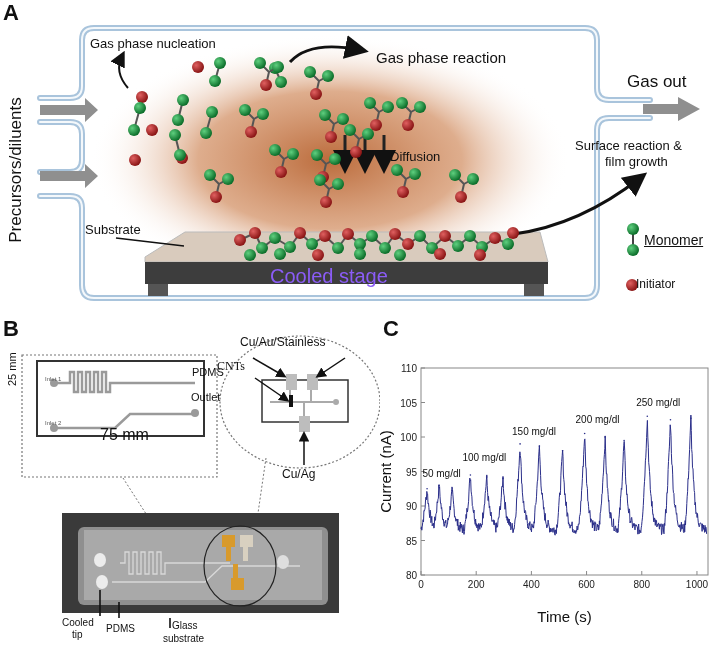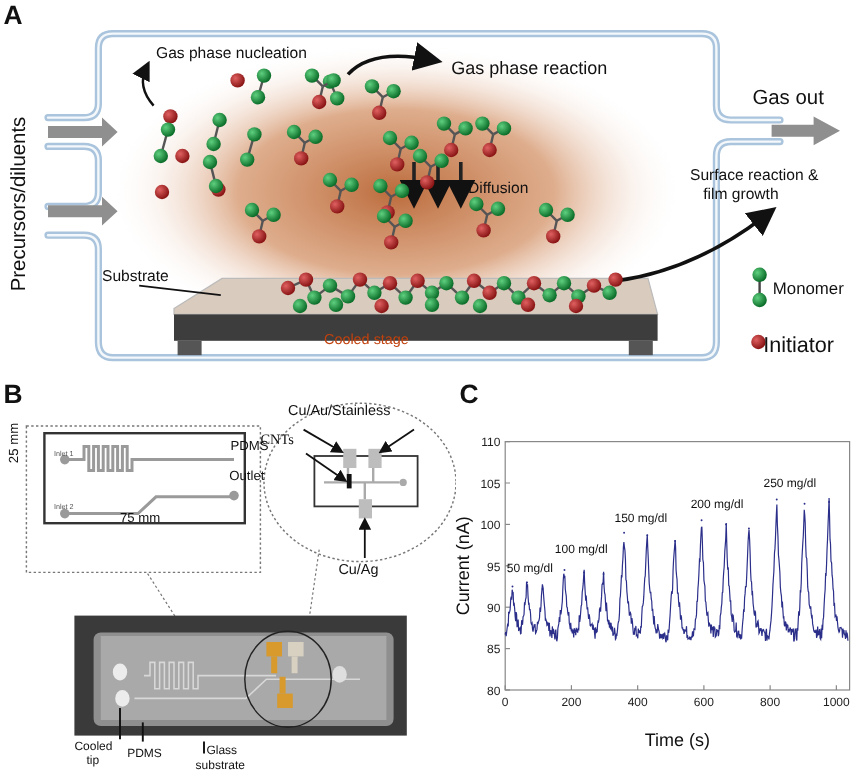--- a/index.html
+++ b/index.html
@@ -278,33 +278,33 @@
     <line x1="633" y1="230" x2="633" y2="250" stroke="#444" stroke-width="2"></line>
     <circle cx="633" cy="229" r="6" fill="url(#gball)"></circle>
     <circle cx="633" cy="250" r="6" fill="url(#gball)"></circle>
   </g>
   <circle cx="632" cy="285" r="6" fill="url(#rball)"></circle>
 </svg>
 
 <div class="lbl" style="left:2px;top:90px;width:22px;height:160px;">
   <div style="position:absolute;left:-66px;top:70px;transform:rotate(-90deg);font-size:17px;width:160px;text-align:center;">Precursors/diluents</div>
 </div>
-<div class="lbl" style="left:90px;top:36px;font-size:13px;margin-left:40px;">Gas phase nucleation</div>
+<div class="lbl" style="left:90px;top:36px;font-size:13px;">Gas phase nucleation</div>
 <div class="lbl" style="left:376px;top:49px;font-size:15px;">Gas phase reaction</div>
 <div class="lbl" style="left:390px;top:149px;font-size:13px;">Diffusion</div>
 <div class="lbl" style="left:627px;top:72px;font-size:17px;">Gas out</div>
 <div class="lbl" style="left:575px;top:138px;font-size:13px;text-align:right;">Surface reaction &amp;</div>
-<div class="lbl" style="left:586px;top:154px;font-size:13px;text-align:center;">film growth</div>
+<div class="lbl" style="left:605px;top:154px;font-size:13px;text-align:center;">film growth</div>
 <div class="lbl" style="left:85px;top:222px;font-size:13px;">Substrate</div>
 <svg class="abs" style="left:110px;top:236px;" width="80" height="14">
     <line x1="6" y1="2" x2="74" y2="10" stroke="#111" stroke-width="1.5"></line>
   </svg>
-<div class="lbl" style="left:270px;top:276px;font-size:12px;color:#c2410c;">Cooled stage</div>
-<div class="lbl" style="left:644px;top:232px;font-size:14px;">Monomer</div>
-<div class="lbl" style="left:636px;top:277px;font-size:18px;">Initiator</div>
+<div class="lbl" style="left:270px;top:265px;font-size:20px;color:#8b5cf6;">Cooled stage</div>
+<div class="lbl" style="left:644px;top:232px;font-size:14px;text-decoration:underline;">Monomer</div>
+<div class="lbl" style="left:636px;top:277px;font-size:12px;">Initiator</div>
 
 <div class="panel-letter" style="left:3px;top:316px;">B</div>
 
 <svg class="abs" style="left:0;top:330px;" width="380" height="319">
 
   <rect x="22" y="25" width="195" height="122" fill="none" stroke="#777" stroke-width="1.2" stroke-dasharray="2,2"></rect>
   <ellipse cx="300" cy="72" rx="80" ry="66" fill="none" stroke="#777" stroke-width="1.2" stroke-dasharray="2,2"></ellipse>
 
   <rect x="37" y="31" width="167" height="75" fill="none" stroke="#333" stroke-width="2"></rect>
 
@@ -362,21 +362,21 @@
     <line x1="119" y1="272" x2="119" y2="288"></line>
     <line x1="170" y1="288" x2="170" y2="298"></line>
   </g>
 </svg>
 
 <div class="lbl" style="left:192px;top:366px;font-size:11px;">PDMS</div>
 <div class="lbl" style="left:191px;top:391px;font-size:11px;">Outlet</div>
 <div class="lbl" style="left:45px;top:376px;font-size:6px;color:#555;">Inlet 1</div>
 <div class="lbl" style="left:45px;top:420px;font-size:6px;color:#555;">Inlet 2</div>
 <div class="lbl" style="left:6px;top:386px;width:40px;font-size:11px;transform:rotate(-90deg);transform-origin:left top;"><span>25 mm</span></div>
-<div class="lbl" style="left:100px;top:426px;font-size:11px;">75 mm</div>
+<div class="lbl" style="left:100px;top:426px;font-size:16px;">75 mm</div>
 <div class="lbl" style="left:240px;top:335px;font-size:12px;">Cu/Au/Stainless</div>
 <div class="lbl" style="left:217px;top:359px;font-size:12px;font-family:Liberation Serif, serif;">CNTs</div>
 <div class="lbl" style="left:282px;top:467px;font-size:12px;text-align:right;">Cu/Ag</div>
 <div class="lbl" style="left:62px;top:617px;font-size:10px;">Cooled</div>
 <div class="lbl" style="left:72px;top:629px;font-size:10px;">tip</div>
 <div class="lbl" style="left:106px;top:623px;font-size:10px;">PDMS</div>
 <div class="lbl" style="left:172px;top:620px;font-size:10px;">Glass</div>
 <div class="lbl" style="left:163px;top:633px;font-size:10px;">substrate</div>
 
 <div class="panel-letter" style="left:383px;top:316px;">C</div>

